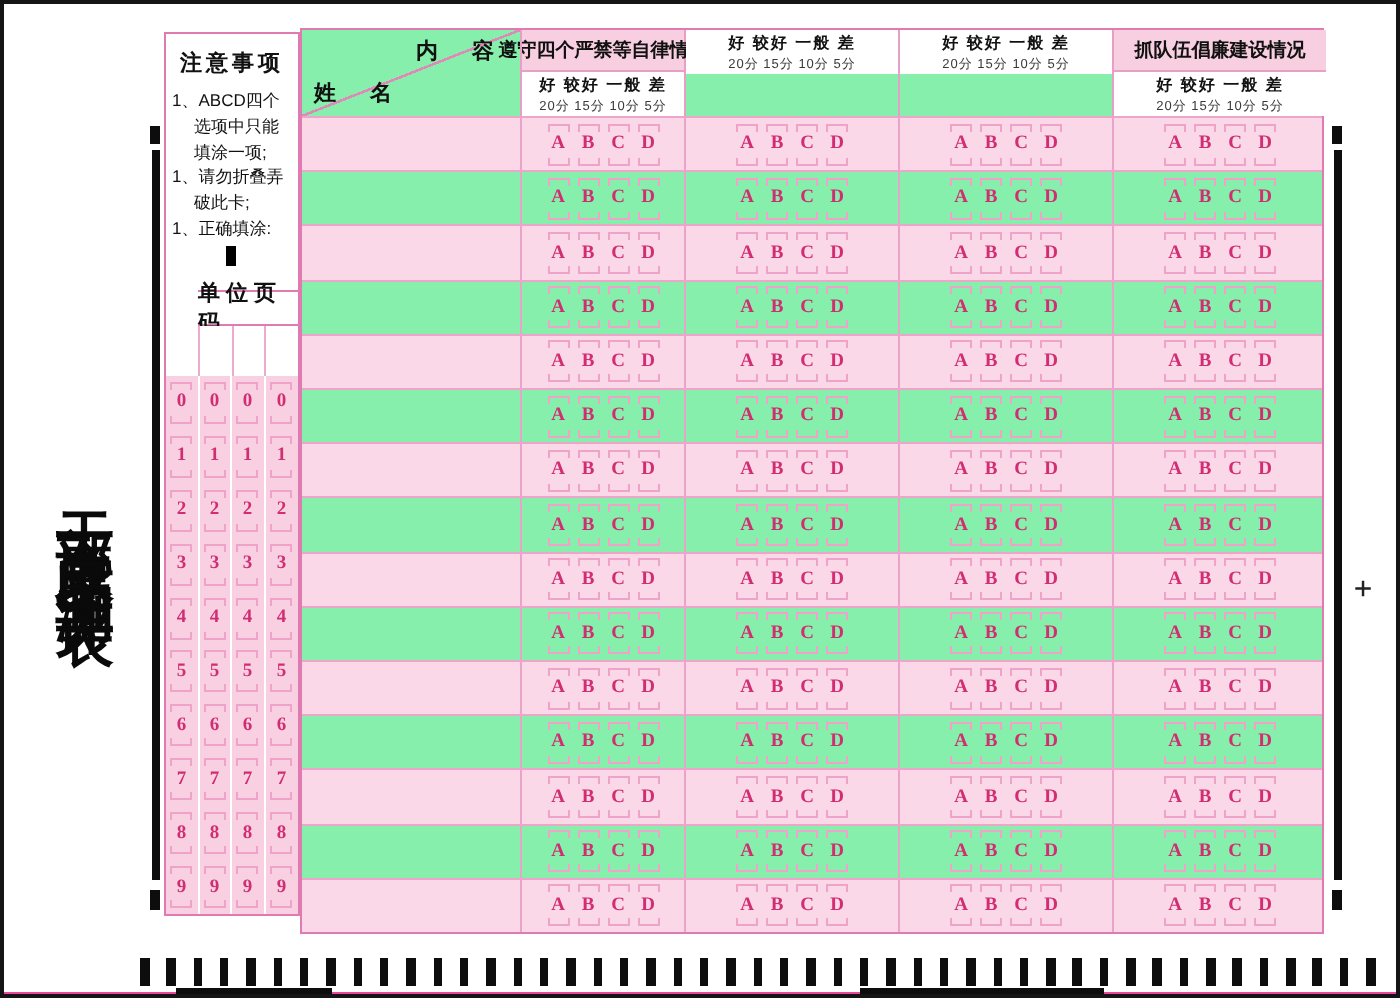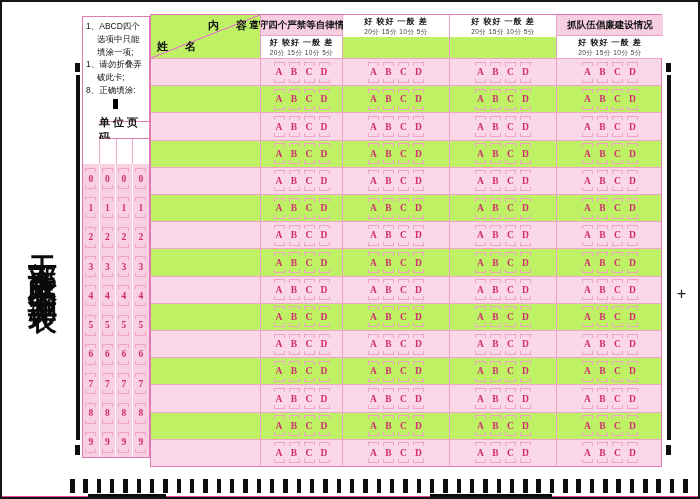--- a/index.html
+++ b/index.html
@@ -51,21 +51,21 @@
   .bub { position:relative; width:11px; height:21px; display:inline-flex;
     align-items:center; justify-content:center;
     font-family:"Liberation Serif","DejaVu Serif",serif;
     font-weight:bold; font-size:9.5px; color:#d02d72; }
   .bub::before, .bub::after { content:""; position:absolute; left:0; right:0; height:3px;
     border-left:1.2px solid #f0a3c9; border-right:1.2px solid #f0a3c9; }
   .bub::before { top:0;  border-top:1.2px solid #f0a3c9; }
   .bub::after  { bottom:0; border-bottom:1.2px solid #f0a3c9; }
   
   .main-table { position:absolute; left:148px; top:12px; width:512px; height:453px;
-    border:1.5px solid #df7bb0; display:flex; flex-direction:column; background:#bef264; }
+    border:1.5px solid #df7bb0; display:flex; flex-direction:column; background:#86efac; }
   .thead { height:43px; display:flex; flex:none; }
   .name-head { position:relative; flex:none; border-right:1px solid #e79fc6;
     background-image:linear-gradient(to bottom right,
       transparent 49.2%, #e089b8 49.2%, #e089b8 50.8%, transparent 50.8%); }
   .name-head .lbl-content { position:absolute; top:3px; right:6px;
     font-weight:bold; font-size:11px; letter-spacing:7px; }
   .name-head .lbl-name { position:absolute; bottom:4px; left:6px;
     font-weight:bold; font-size:11px; letter-spacing:7px; }
   .hcol { flex:none; display:flex; flex-direction:column; border-right:1px solid #e79fc6; }
   .hcol:last-child { border-right:none; }
@@ -95,24 +95,25 @@
   <div class="tick-bar" style="left:74px; top:73px;  height:365px;"></div>
   <div class="tick-sq" style="left:73px; top:443px; height:10px;"></div>
 
   <div class="tick-sq" style="left:664px; top:61px;  height:9px;"></div>
   <div class="tick-bar" style="left:665px; top:73px;  height:365px;"></div>
   <div class="tick-sq" style="left:664px; top:443px; height:10px;"></div>
 
   <div class="plus-mark">+</div>
 
   <div class="notice-panel">
+    <div class="notice-header">注意事项</div>
     <div class="notice-body">
       <div class="notice-item">1、ABCD四个选项中只能填涂一项;</div>
       <div class="notice-item">1、请勿折叠弄破此卡;</div>
-      <div class="notice-item">8、正确填涂:</div>
+      <div class="notice-item">1、正确填涂:</div>
       <div class="fill-mark"></div>
     </div>
     <div class="unit-header">单位页码</div>
     <div class="blank-row">
       <div></div>
       <div></div>
       <div></div>
       <div></div>
     </div>
     <div class="digit-grid" id="digit-grid">

